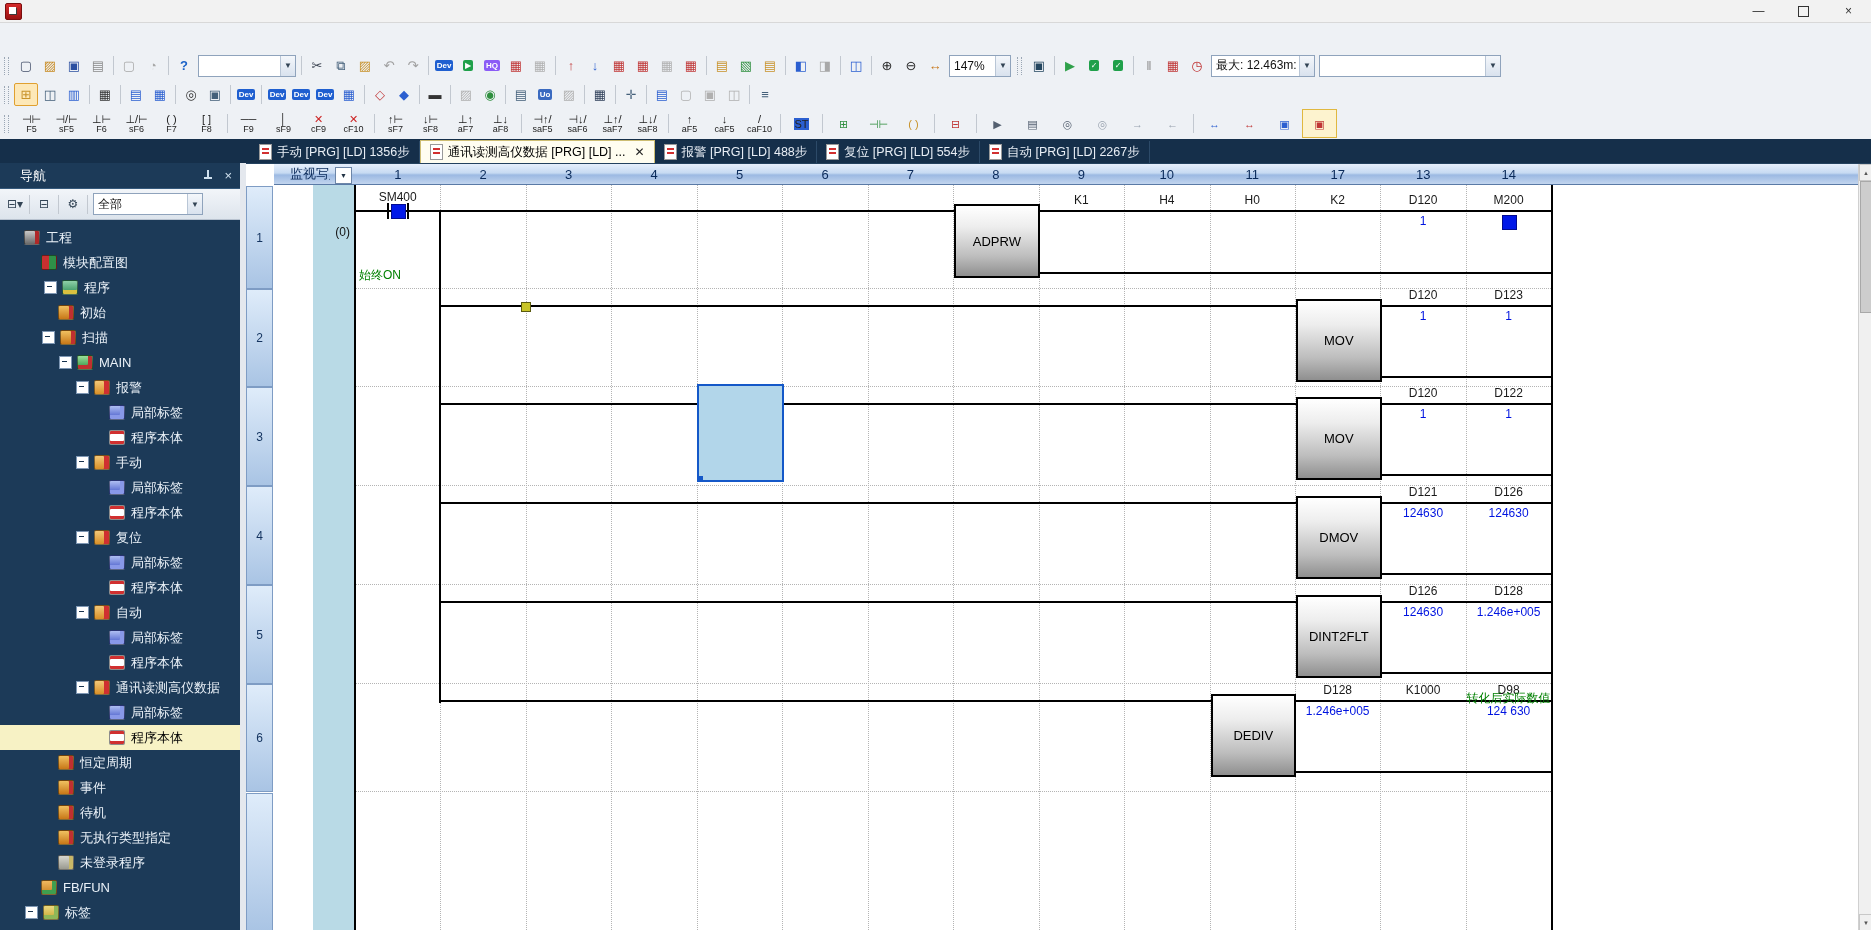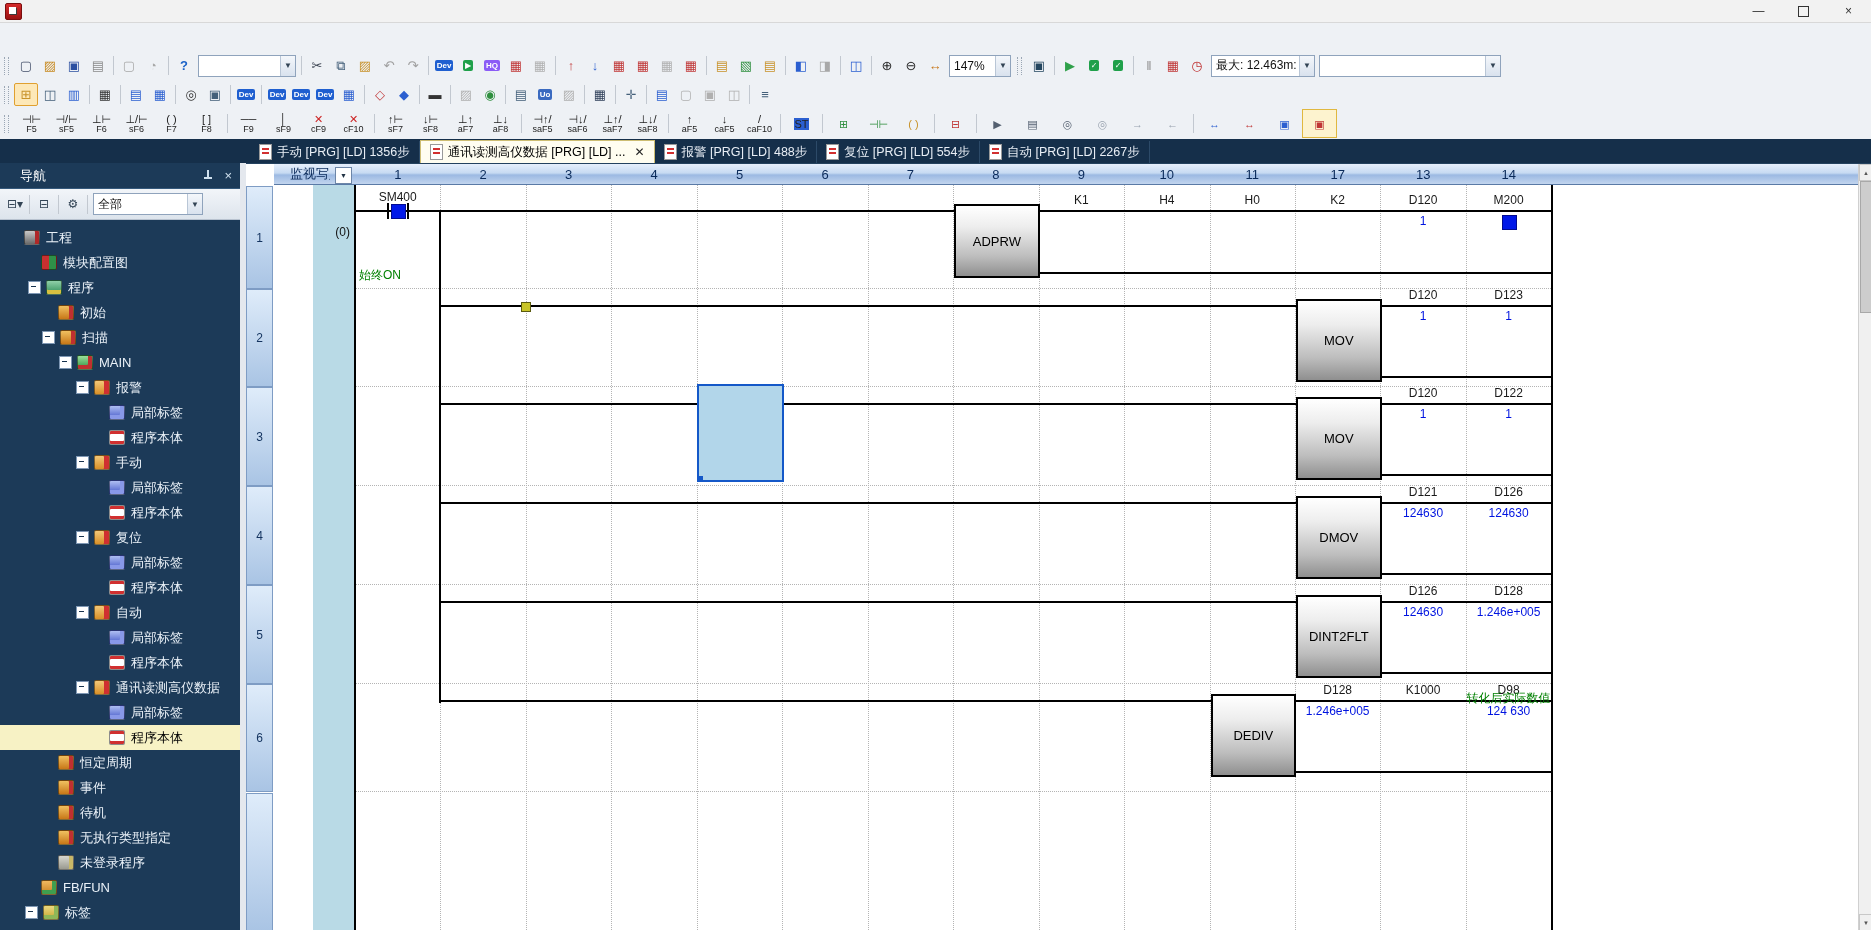--- a/index.html
+++ b/index.html
@@ -458,21 +458,21 @@
       </div>
     <div id="nav-tree">
         <div class="trow" style="padding-left: 24px;">
           <div class="ti proj"></div>
           <span>工程</span>
         </div>
         <div class="trow" style="padding-left: 41px;">
           <div class="ti module"></div>
           <span>模块配置图</span>
         </div>
-        <div class="trow" style="padding-left: 28px;">
+        <div class="trow" style="padding-left: 28px; margin-left: 16px;">
           <div class="exp"></div>
           <div class="ti progfolder"></div>
           <span>程序</span>
         </div>
         <div class="trow" style="padding-left: 58px;">
           <div class="ti exec"></div>
           <span>初始</span>
         </div>
         <div class="trow" style="padding-left: 42px;">
           <div class="exp"></div>

